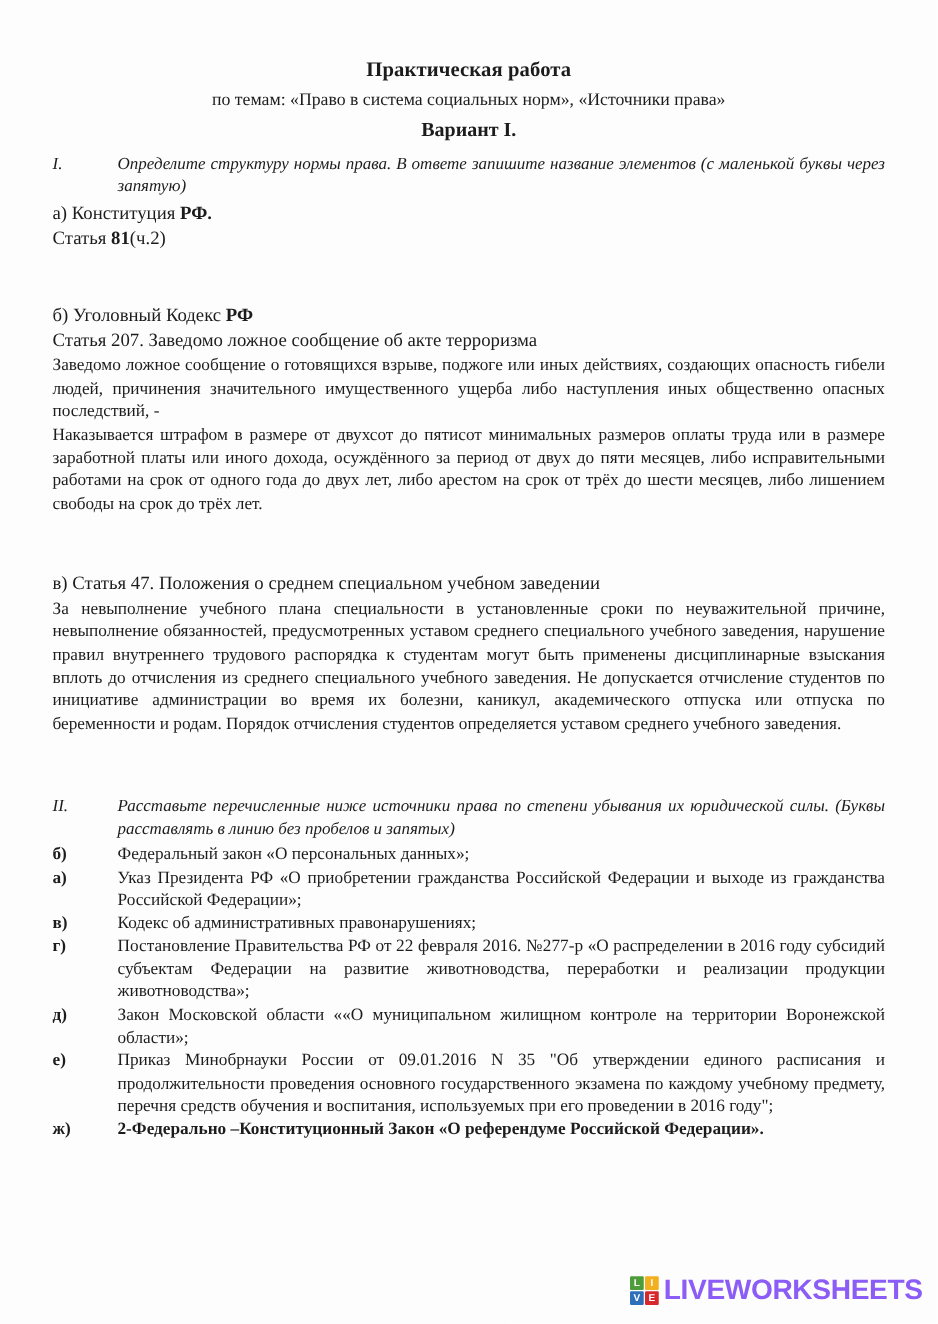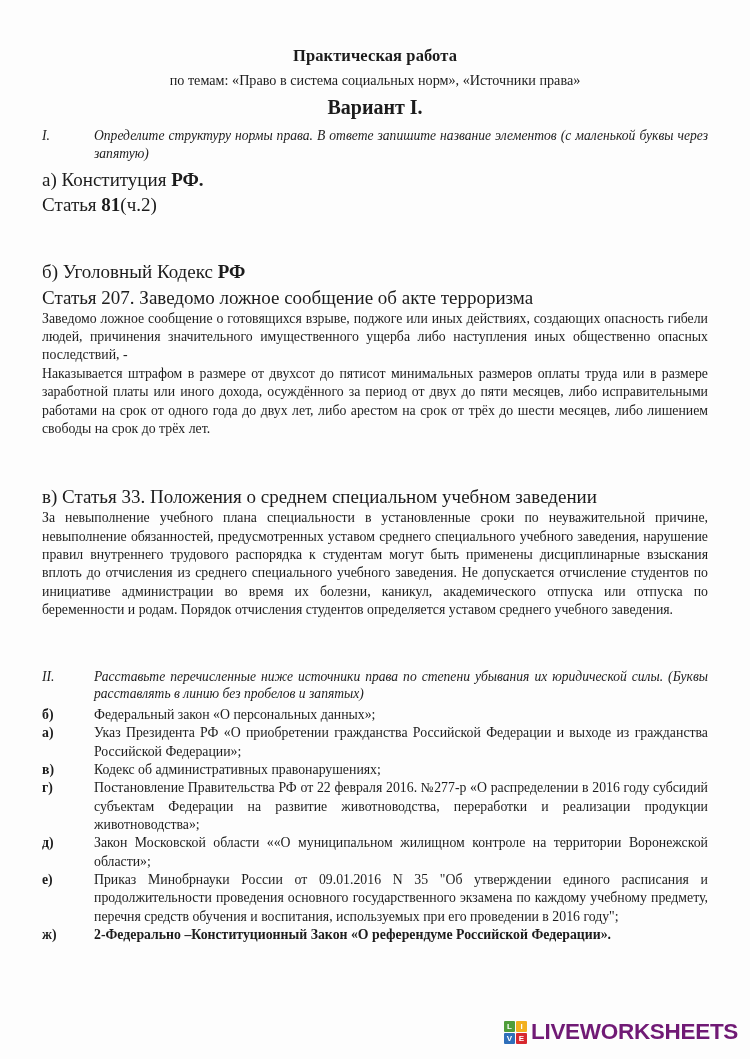--- a/index.html
+++ b/index.html
@@ -34,21 +34,21 @@
   }
   .doc-subtitle {
     text-align: center;
     font-size: 14.2px;
     font-weight: normal;
     line-height: 1.25;
     margin: 0 0 6px 0;
   }
   .doc-variant {
     text-align: center;
-    font-size: 20px;
+    font-size: 16px;
     font-weight: bold;
     line-height: 1.25;
     margin: 0 0 7px 0;
   }
   .task-heading {
     font-size: 13.6px;
     font-weight: normal;
     font-style: italic;
     text-align: justify;
     text-justify: inter-word;
@@ -56,21 +56,21 @@
     margin: 0 0 3px 0;
     padding-left: 52px;
     text-indent: -52px;
   }
   .task-heading .numlabel {
     display: inline-block;
     width: 52px;
     text-indent: 0;
   }
   p.body-line {
-    font-size: 19px;
+    font-size: 15px;
     line-height: 1.33;
     margin: 0;
     text-align: left;
   }
   p.just {
     font-size: 13.8px;
     line-height: 1.33;
     margin: 0;
     text-align: justify;
     text-justify: inter-word;
@@ -128,21 +128,21 @@
     font-weight: bold;
     color: #ffffff;
     line-height: 1;
     border-radius: 1px;
   }
   .logo-word {
     font-family: "Liberation Sans", "DejaVu Sans", sans-serif;
     font-size: 22.5px;
     font-weight: bold;
     letter-spacing: -0.3px;
-    color: #701a75;
+    color: #8b5cf6;
     line-height: 1;
   }
 </style>
 </head>
 <body>
 
 <div class="page">
 
   <h1 class="doc-title">Практическая работа</h1>
   <div class="doc-subtitle">по темам: «Право в система социальных норм», «Источники права»</div>
@@ -156,21 +156,21 @@
   </div>
 
   <div class="block-b">
     <p class="body-line"><span>б) Уголовный Кодекс </span><span class="bold">РФ</span></p>
     <p class="body-line">Статья 207. Заведомо ложное сообщение об акте терроризма</p>
     <p class="just">Заведомо ложное сообщение о готовящихся взрыве, поджоге или иных действиях, создающих опасность гибели людей, причинения значительного имущественного ущерба либо наступления иных общественно опасных последствий, -</p>
     <p class="just">Наказывается штрафом в размере от двухсот до пятисот минимальных размеров оплаты труда или в размере заработной платы или иного дохода, осуждённого за период от двух до пяти месяцев, либо исправительными работами на срок от одного года до двух лет, либо арестом на срок от трёх до шести месяцев, либо лишением свободы на срок до трёх лет.</p>
   </div>
 
   <div class="block-v">
-    <p class="body-line">в) Статья 33. Положения о среднем специальном учебном заведении</p>
+    <p class="body-line">в) Статья 47. Положения о среднем специальном учебном заведении</p>
     <p class="just">За невыполнение учебного плана специальности в установленные сроки по неуважительной причине, невыполнение обязанностей, предусмотренных уставом среднего специального учебного заведения, нарушение правил внутреннего трудового распорядка к студентам могут быть применены дисциплинарные взыскания вплоть до отчисления из среднего специального учебного заведения. Не допускается отчисление студентов по инициативе администрации во время их болезни, каникул, академического отпуска или отпуска по беременности и родам. Порядок отчисления студентов определяется уставом среднего учебного заведения.</p>
   </div>
 
   <div class="section-two">
     <div class="task-heading"><span class="numlabel">II.</span><span>Расставьте перечисленные ниже источники права по степени убывания их юридической силы. (Буквы расставлять в линию без пробелов и запятых)</span></div>
 
     <p class="list-item"><span class="marker">б)</span><span>Федеральный закон «О персональных данных»;</span></p>
     <p class="list-item"><span class="marker">а)</span><span>Указ Президента РФ «О приобретении гражданства Российской Федерации и выходе из гражданства Российской Федерации»;</span></p>
     <p class="list-item"><span class="marker">в)</span><span>Кодекс об административных правонарушениях;</span></p>
     <p class="list-item"><span class="marker">г)</span><span>Постановление Правительства РФ от 22 февраля 2016. №277-р «О распределении в 2016 году субсидий субъектам Федерации на развитие животноводства, переработки и реализации продукции животноводства»;</span></p>

